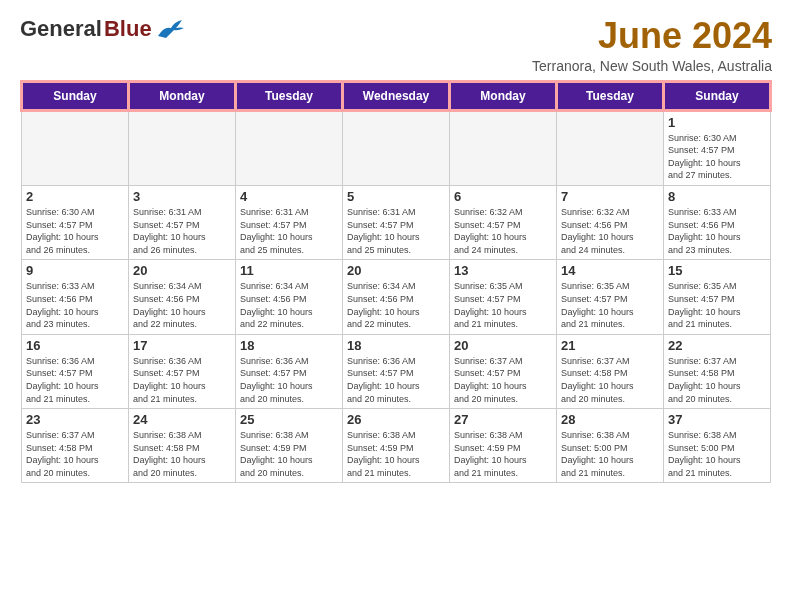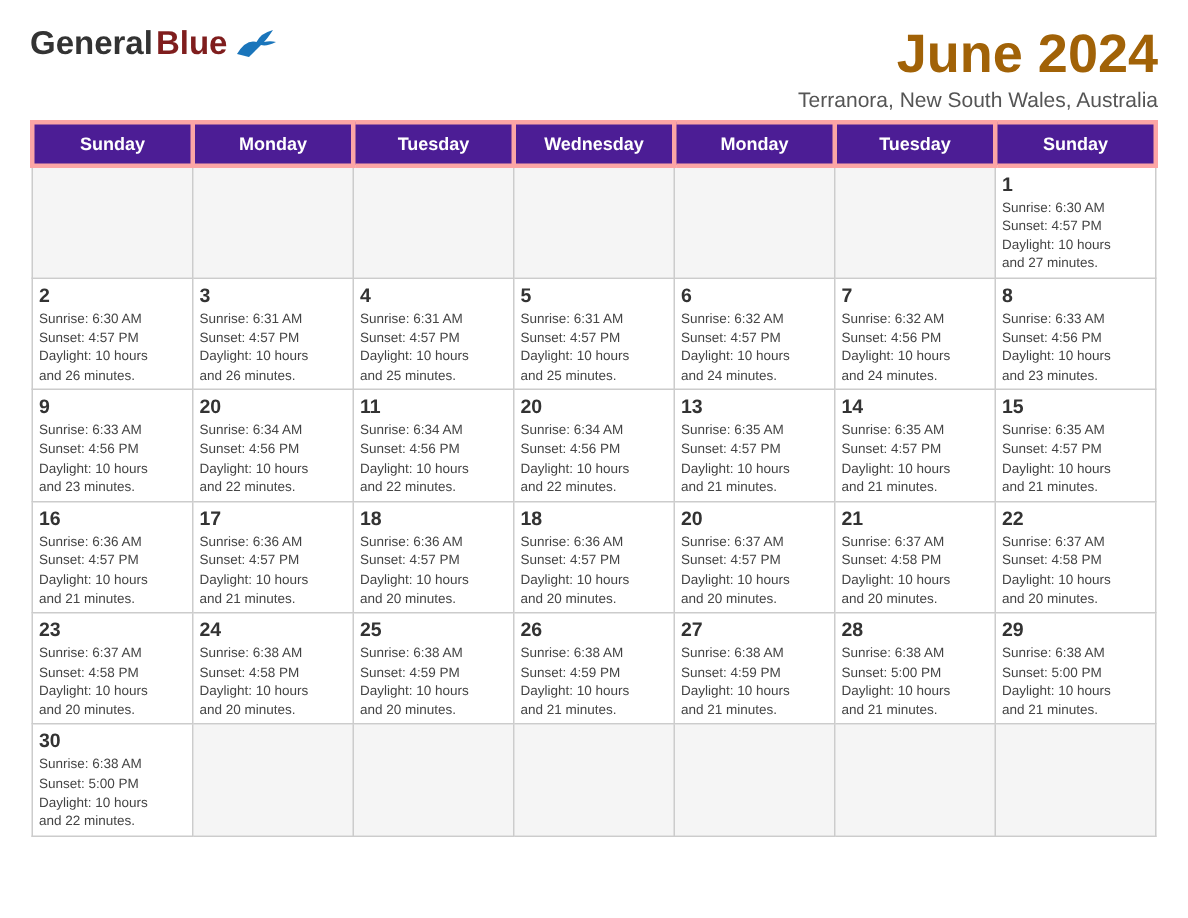--- a/index.html
+++ b/index.html
@@ -319,36 +319,21 @@
 and 21 minutes.</div>
         </td>
         <td>
           <span class="day-number">28</span>
           <div class="day-info" style="white-space: pre-line;">Sunrise: 6:38 AM
 Sunset: 5:00 PM
 Daylight: 10 hours
 and 21 minutes.</div>
         </td>
         <td>
-          <span class="day-number">29</span>
+          <span class="day-number">37</span>
           <div class="day-info" style="white-space: pre-line;">Sunrise: 6:38 AM
 Sunset: 5:00 PM
 Daylight: 10 hours
 and 21 minutes.</div>
         </td>
-      </tr>
-      <tr>
-        <td class="last-row">
-          <span class="day-number">30</span>
-          <div class="day-info" style="white-space: pre-line;">Sunrise: 6:38 AM
-Sunset: 5:00 PM
-Daylight: 10 hours
-and 22 minutes.</div>
-        </td>
-        <td class="empty last-row"></td>
-        <td class="empty last-row"></td>
-        <td class="empty last-row"></td>
-        <td class="empty last-row"></td>
-        <td class="empty last-row"></td>
-        <td class="empty last-row"></td>
       </tr>
     </tbody>
 </table>
 
 </body></html>

